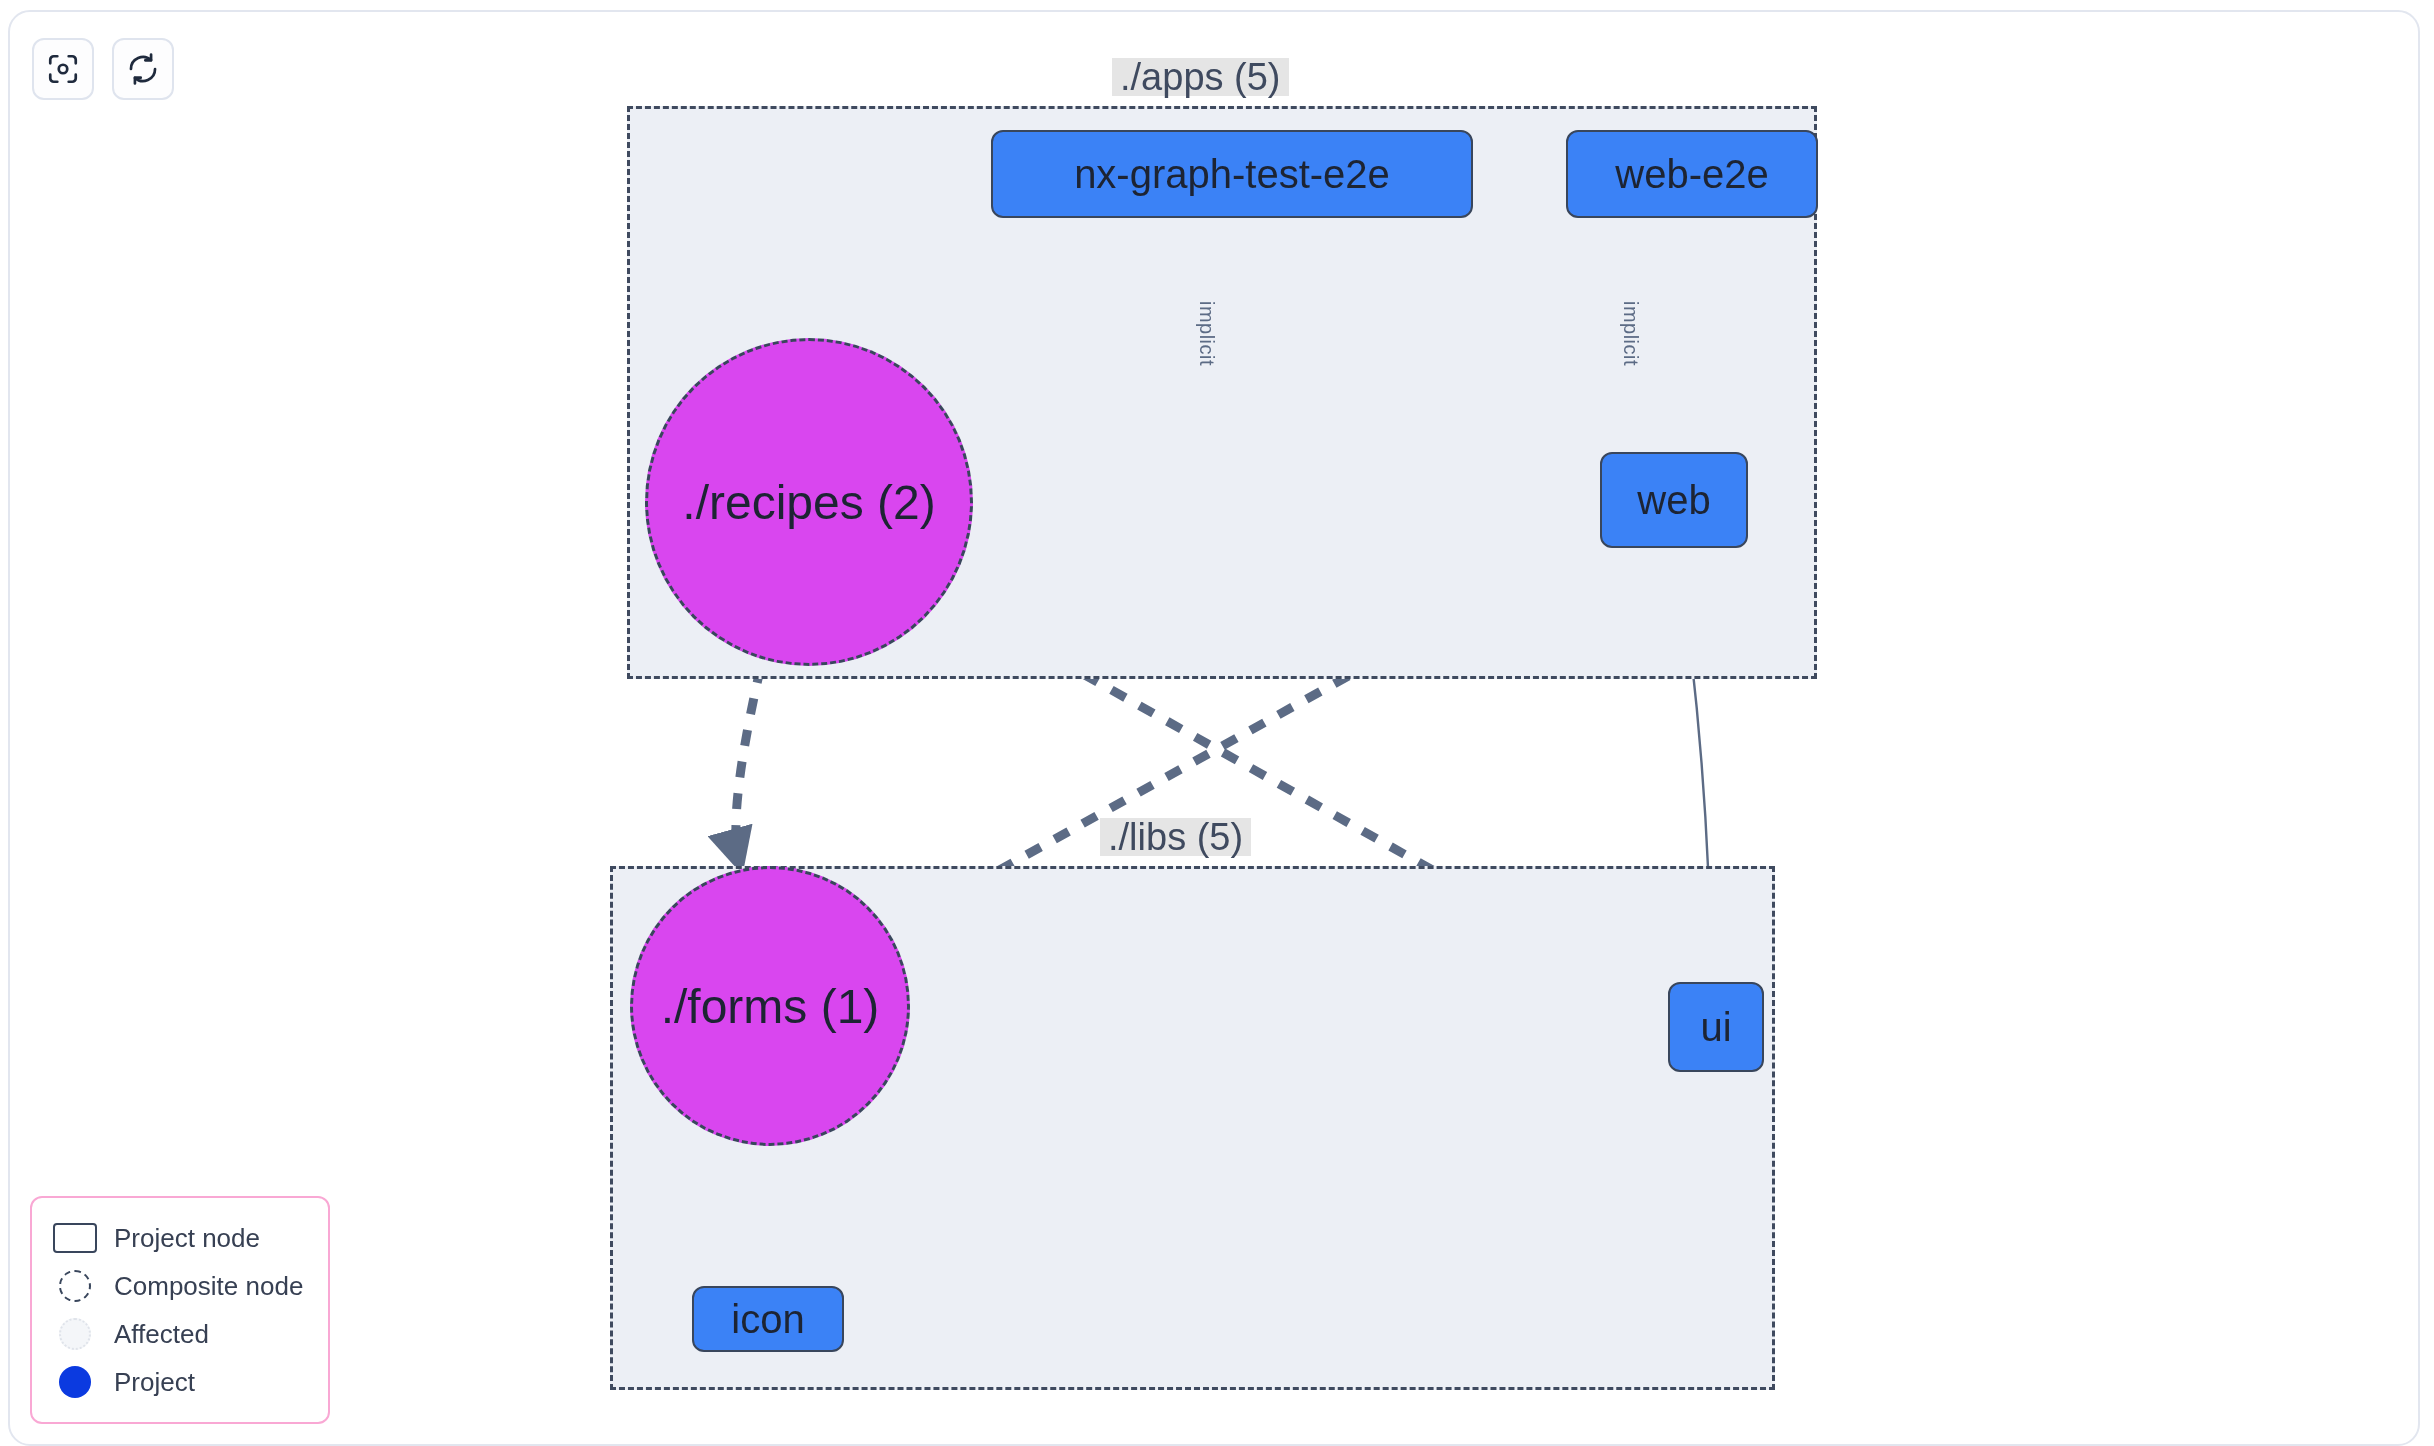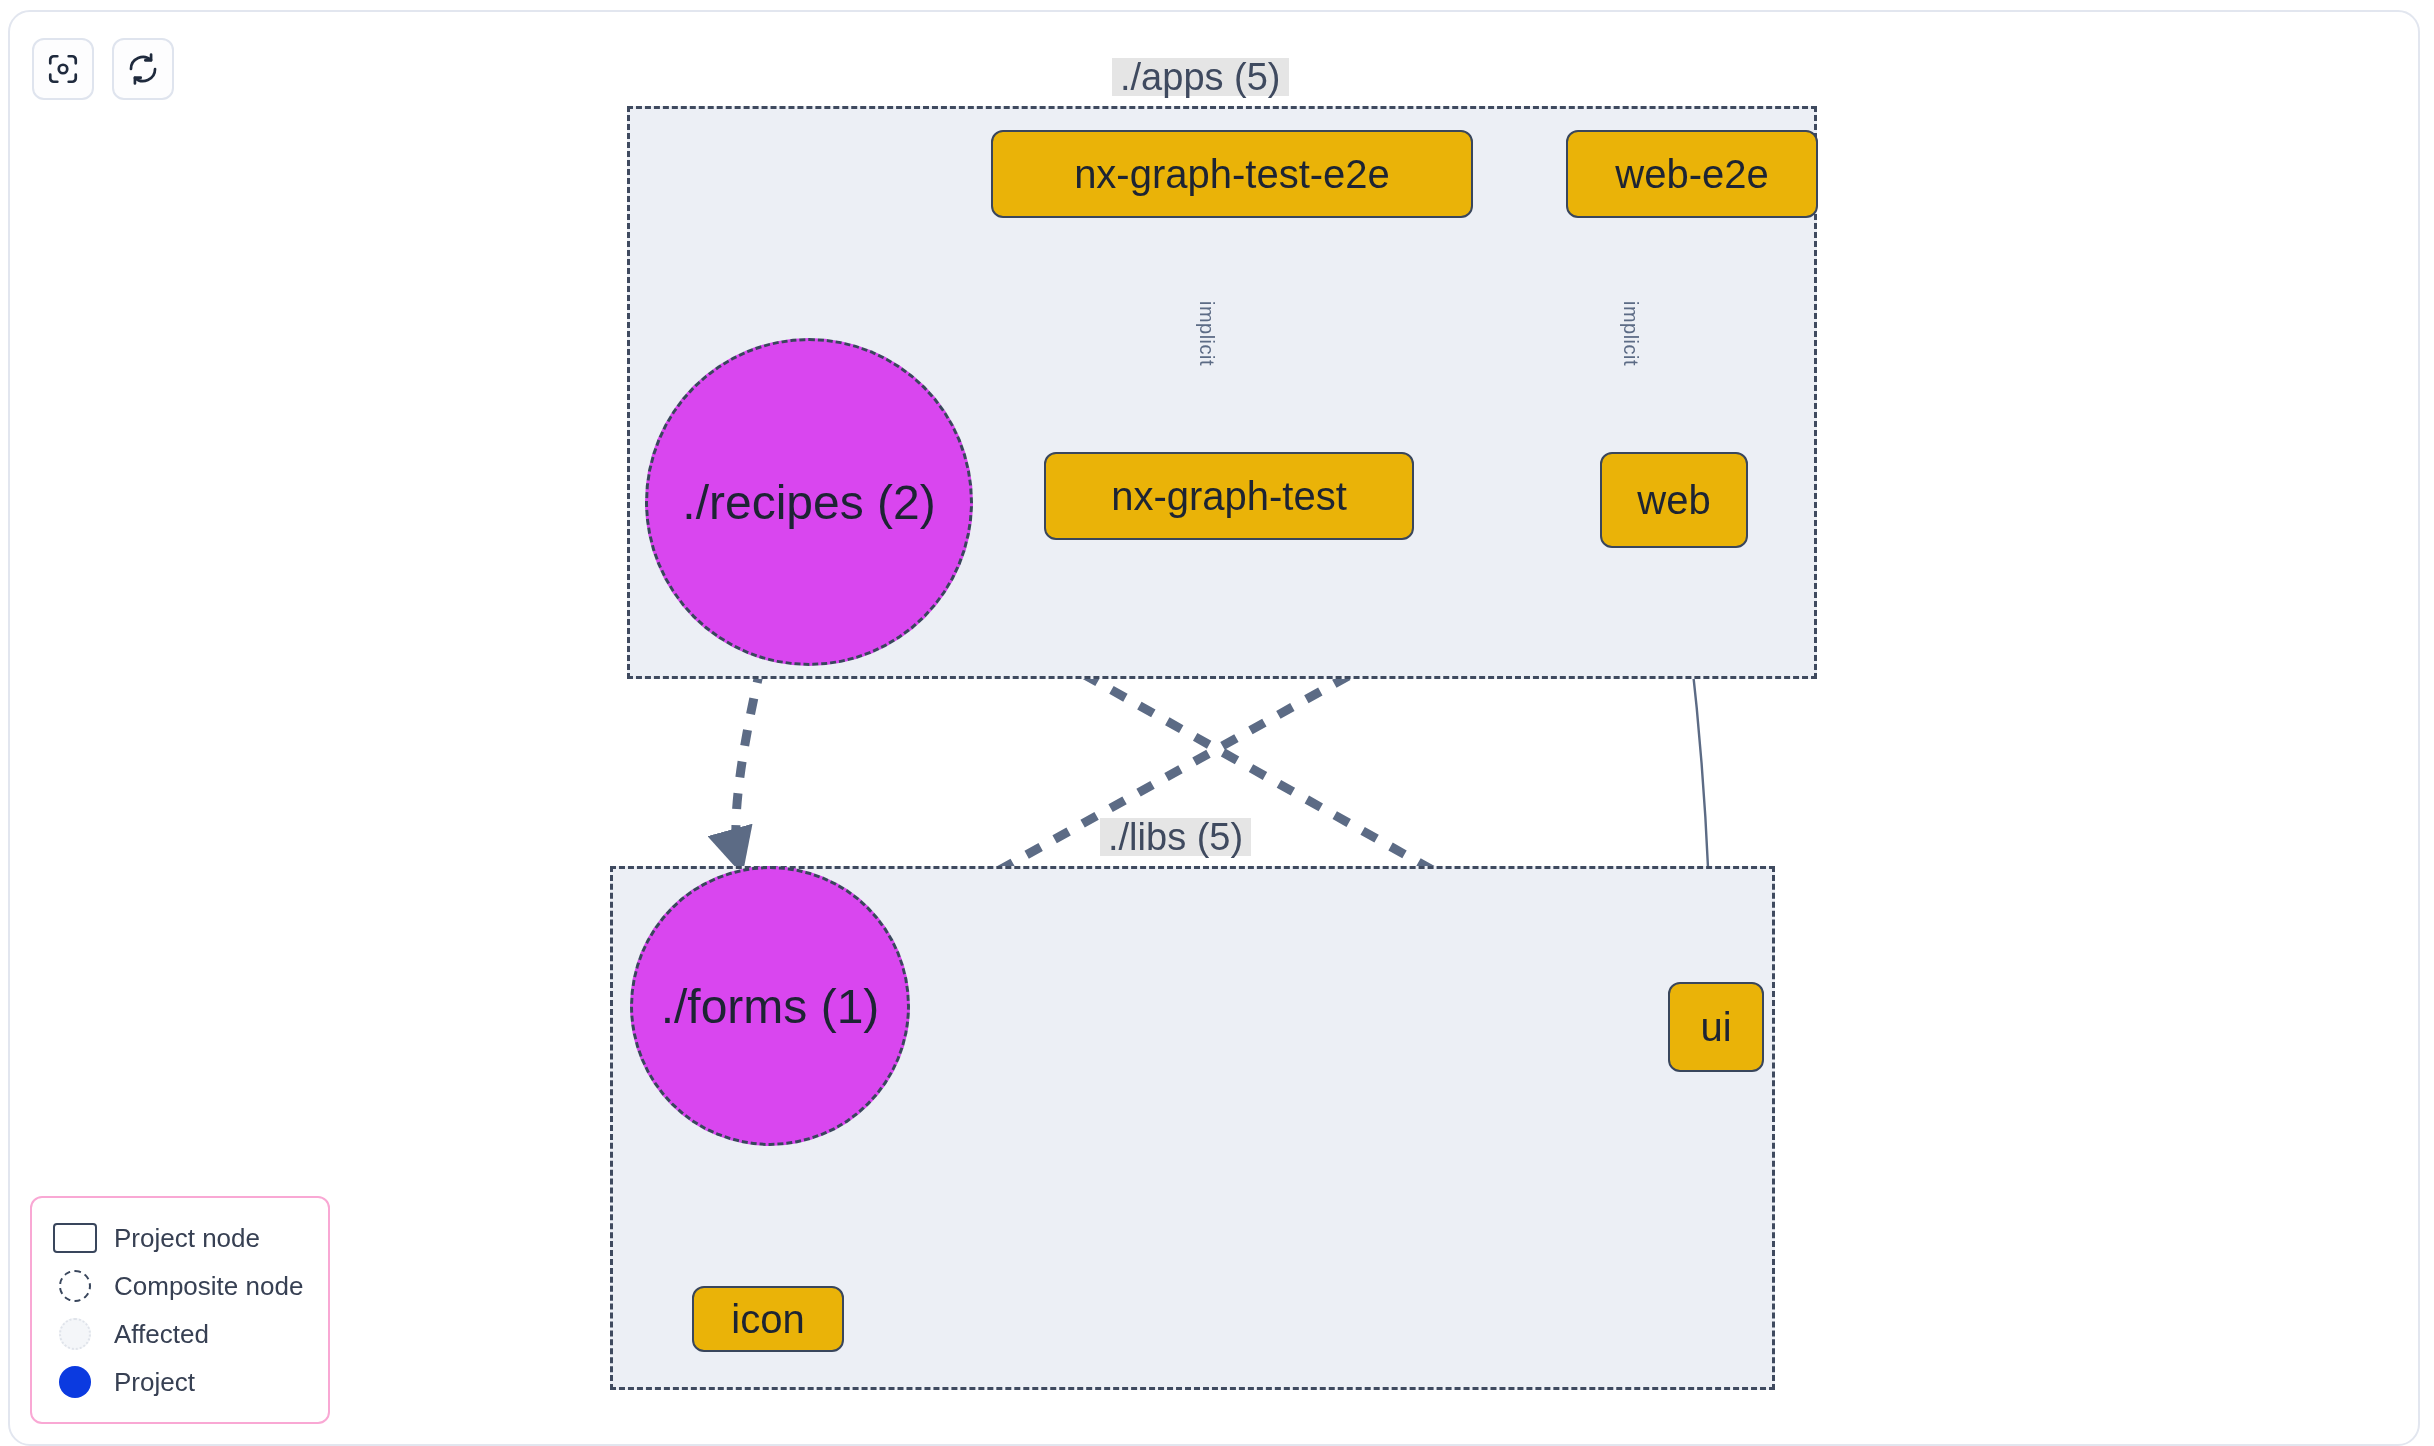--- a/index.html
+++ b/index.html
@@ -75,21 +75,21 @@
     line-height: 1;
     white-space: nowrap;
     z-index: 30;
     background: #e5e5e5;
     padding: 0 8px;
   }
 
   
   .node {
     position: absolute;
-    background: #eab308;
+    background: #3b82f6;
     border: 2px solid #39465c;
     border-radius: 12px;
     display: flex;
     align-items: center;
     justify-content: center;
     color: #1d2433;
     font-size: 40px;
     white-space: nowrap;
     box-sizing: border-box;
     cursor: pointer;
@@ -257,23 +257,20 @@
   </div>
 
   <div class="node" style="left:1550px; top:130px; width:252px; height:88px;margin-left:16px;">
     <span>web-e2e</span>
   </div>
 
   <div class="composite-node" style="left:645px; top:338px; width:328px; height:328px;">
     <span>./recipes (2)</span>
   </div>
 
-  <div class="node" style="left:1044px; top:452px; width:370px; height:88px;">
-    <span>nx-graph-test</span>
-  </div>
 
   <div class="node" style="left:1600px; top:452px; width:148px; height:96px;">
     <span>web</span>
   </div>
 
   <div class="composite-node" style="left:630px; top:866px; width:280px; height:280px;">
     <span>./forms (1)</span>
   </div>
 
   <div class="node" style="left:1668px; top:982px; width:96px; height:90px;">

